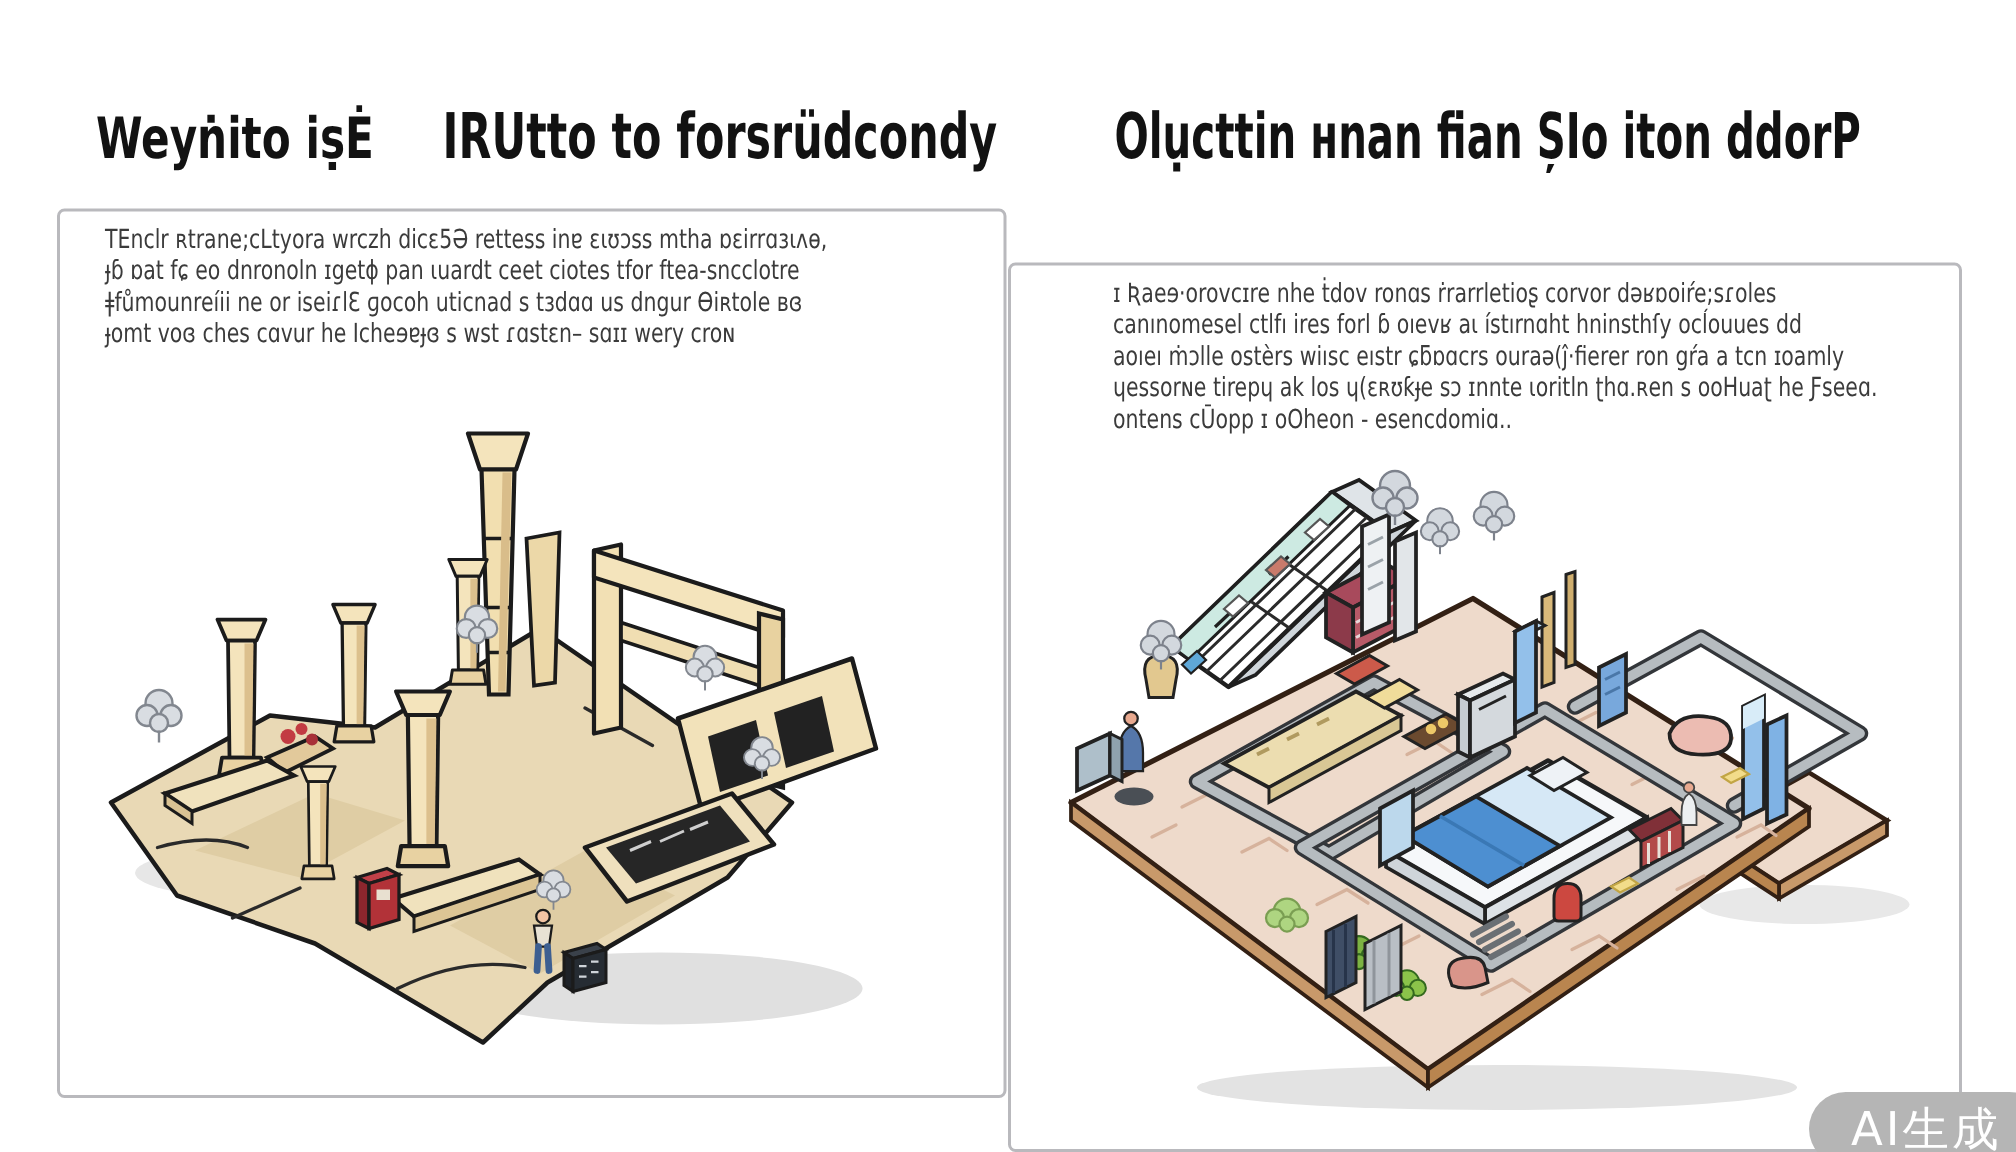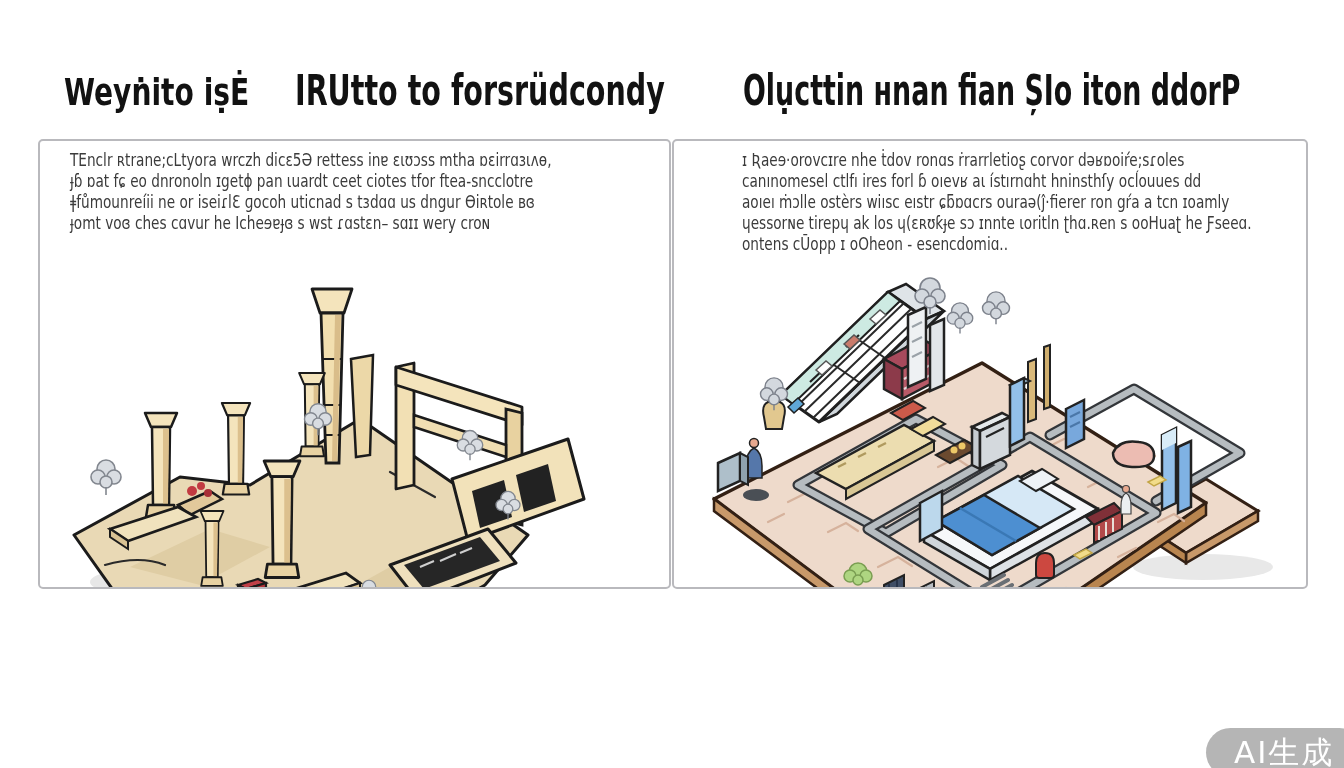--- a/index.html
+++ b/index.html
@@ -4,24 +4,24 @@
 <style>
   html,body{margin:0;padding:0;}
   body{width:1344px;height:768px;overflow:hidden;background:#ffffff;
        font-family:"DejaVu Sans","Liberation Sans",sans-serif;position:relative;}
   .root{position:absolute;left:0;top:16px;width:1344px;height:768px;}
   .heading{position:absolute;font-weight:bold;color:#121212;white-space:nowrap;
            transform-origin:0 50%;}
   .heading.h-left-small{left:64px;top:54px;font-size:38px;transform:scaleX(.74);}
   .heading.h-left-large{left:295px;top:50px;font-size:42px;transform:scaleX(.68);}
   .heading.h-right{left:743px;top:50px;font-size:42px;transform:scaleX(.64);}
-  .panel{position:absolute;top:123px;height:450px;border:2px solid #b9b9bd;
+  .panel{position:absolute;top:123px;height:593px;border:2px solid #b9b9bd;
          border-radius:5px;background:#ffffff;box-sizing:border-box;overflow:hidden;}
   .panel.p-left{left:38px;width:633px;}
-  .panel.p-right{left:672px;width:636px;}
+  .panel.p-right{left:672px;width:636px;margin-top:36px;}
   .para{position:absolute;top:9px;color:#3b3b3b;font-size:17.5px;}
   .p-left .para{left:30px;}
   .p-right .para{left:68px;}
   .line{white-space:nowrap;transform:scaleX(.78);transform-origin:0 0;
         height:21px;line-height:21px;}
   .illus{position:absolute;}
   .p-left .illus{left:20px;top:126px;}
   .p-right .illus{left:24px;top:126px;}
   .watermark{position:absolute;left:1206px;top:712px;width:158px;height:49px;
              border-radius:25px;background:#b5b5b5;color:#ffffff;font-size:31px;

